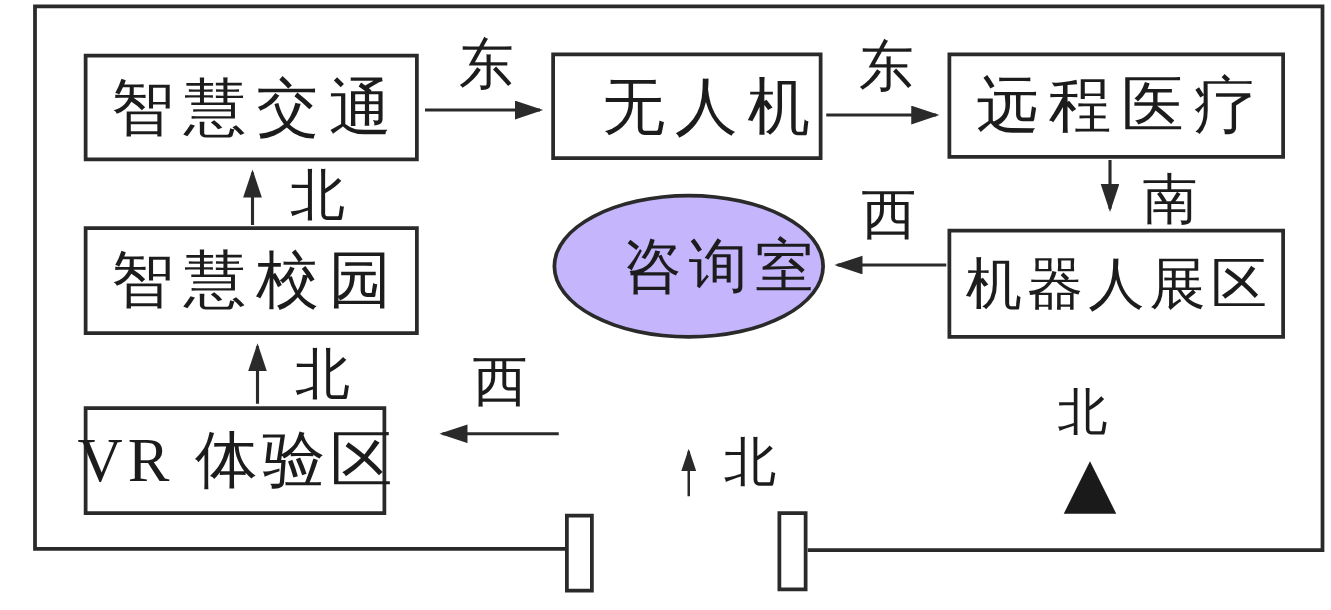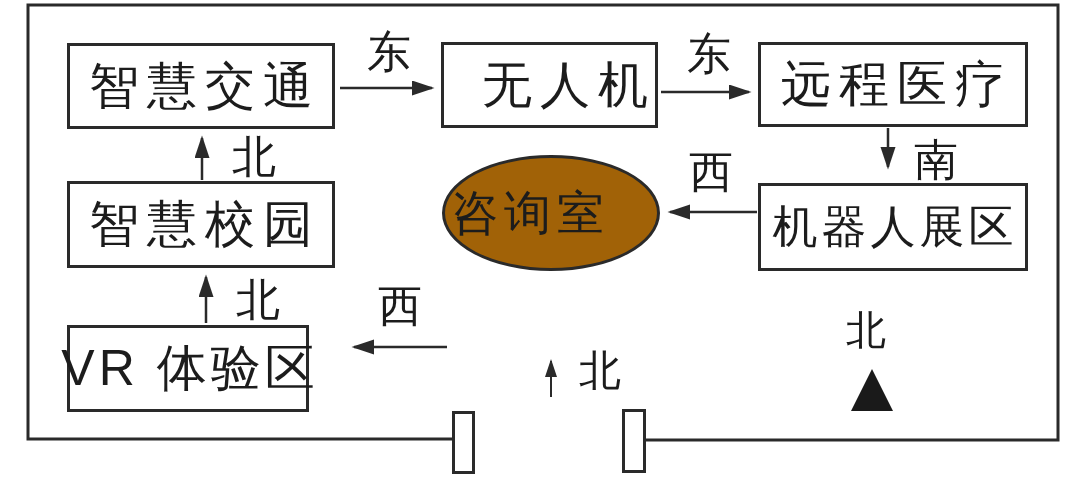--- a/index.html
+++ b/index.html
@@ -6,21 +6,21 @@
     margin: 0;
     padding: 0;
     background: #ffffff;
   }
   .canvas {
     position: relative;
     width: 1065px;
     height: 488px;
     background: #ffffff;
     overflow: hidden;
-    font-family: Liberation Sans, sans-serif;
+    font-family: Liberation Serif, serif;
     color: #1c1c1c;
   }
   .lines-layer {
     position: absolute;
     left: 0; top: 0;
     width: 1065px; height: 488px;
     pointer-events: none;
   }
   .node-box {
     position: absolute;
@@ -42,24 +42,24 @@
   .box-robot     { left: 758px; top: 183px; width: 270px; height: 88px; font-size: 45px; letter-spacing: 4px; text-indent: 4px; }
   .box-campus    { left: 67px;  top: 181px; width: 268px; height: 87px; }
   .box-vr        { left: 67px;  top: 325px; width: 242px; height: 87px; letter-spacing: 4px; text-indent: 4px; }
   .node-ellipse {
     position: absolute;
     left: 442px; top: 155px;
     width: 218px; height: 116px;
     box-sizing: border-box;
     border: 3px solid #2a2a2a;
     border-radius: 50%;
-    background: #a16207;
+    background: #c4b5fd;
     display: flex;
     align-items: center;
-    justify-content: flex-start;
+    justify-content: flex-end;
     font-size: 47px;
     letter-spacing: 6px;
     text-indent: 6px;
     z-index: 2;
   }
   .dir-label {
     position: absolute;
     transform: translate(-50%, -50%);
     font-size: 44px;
     line-height: 1;

